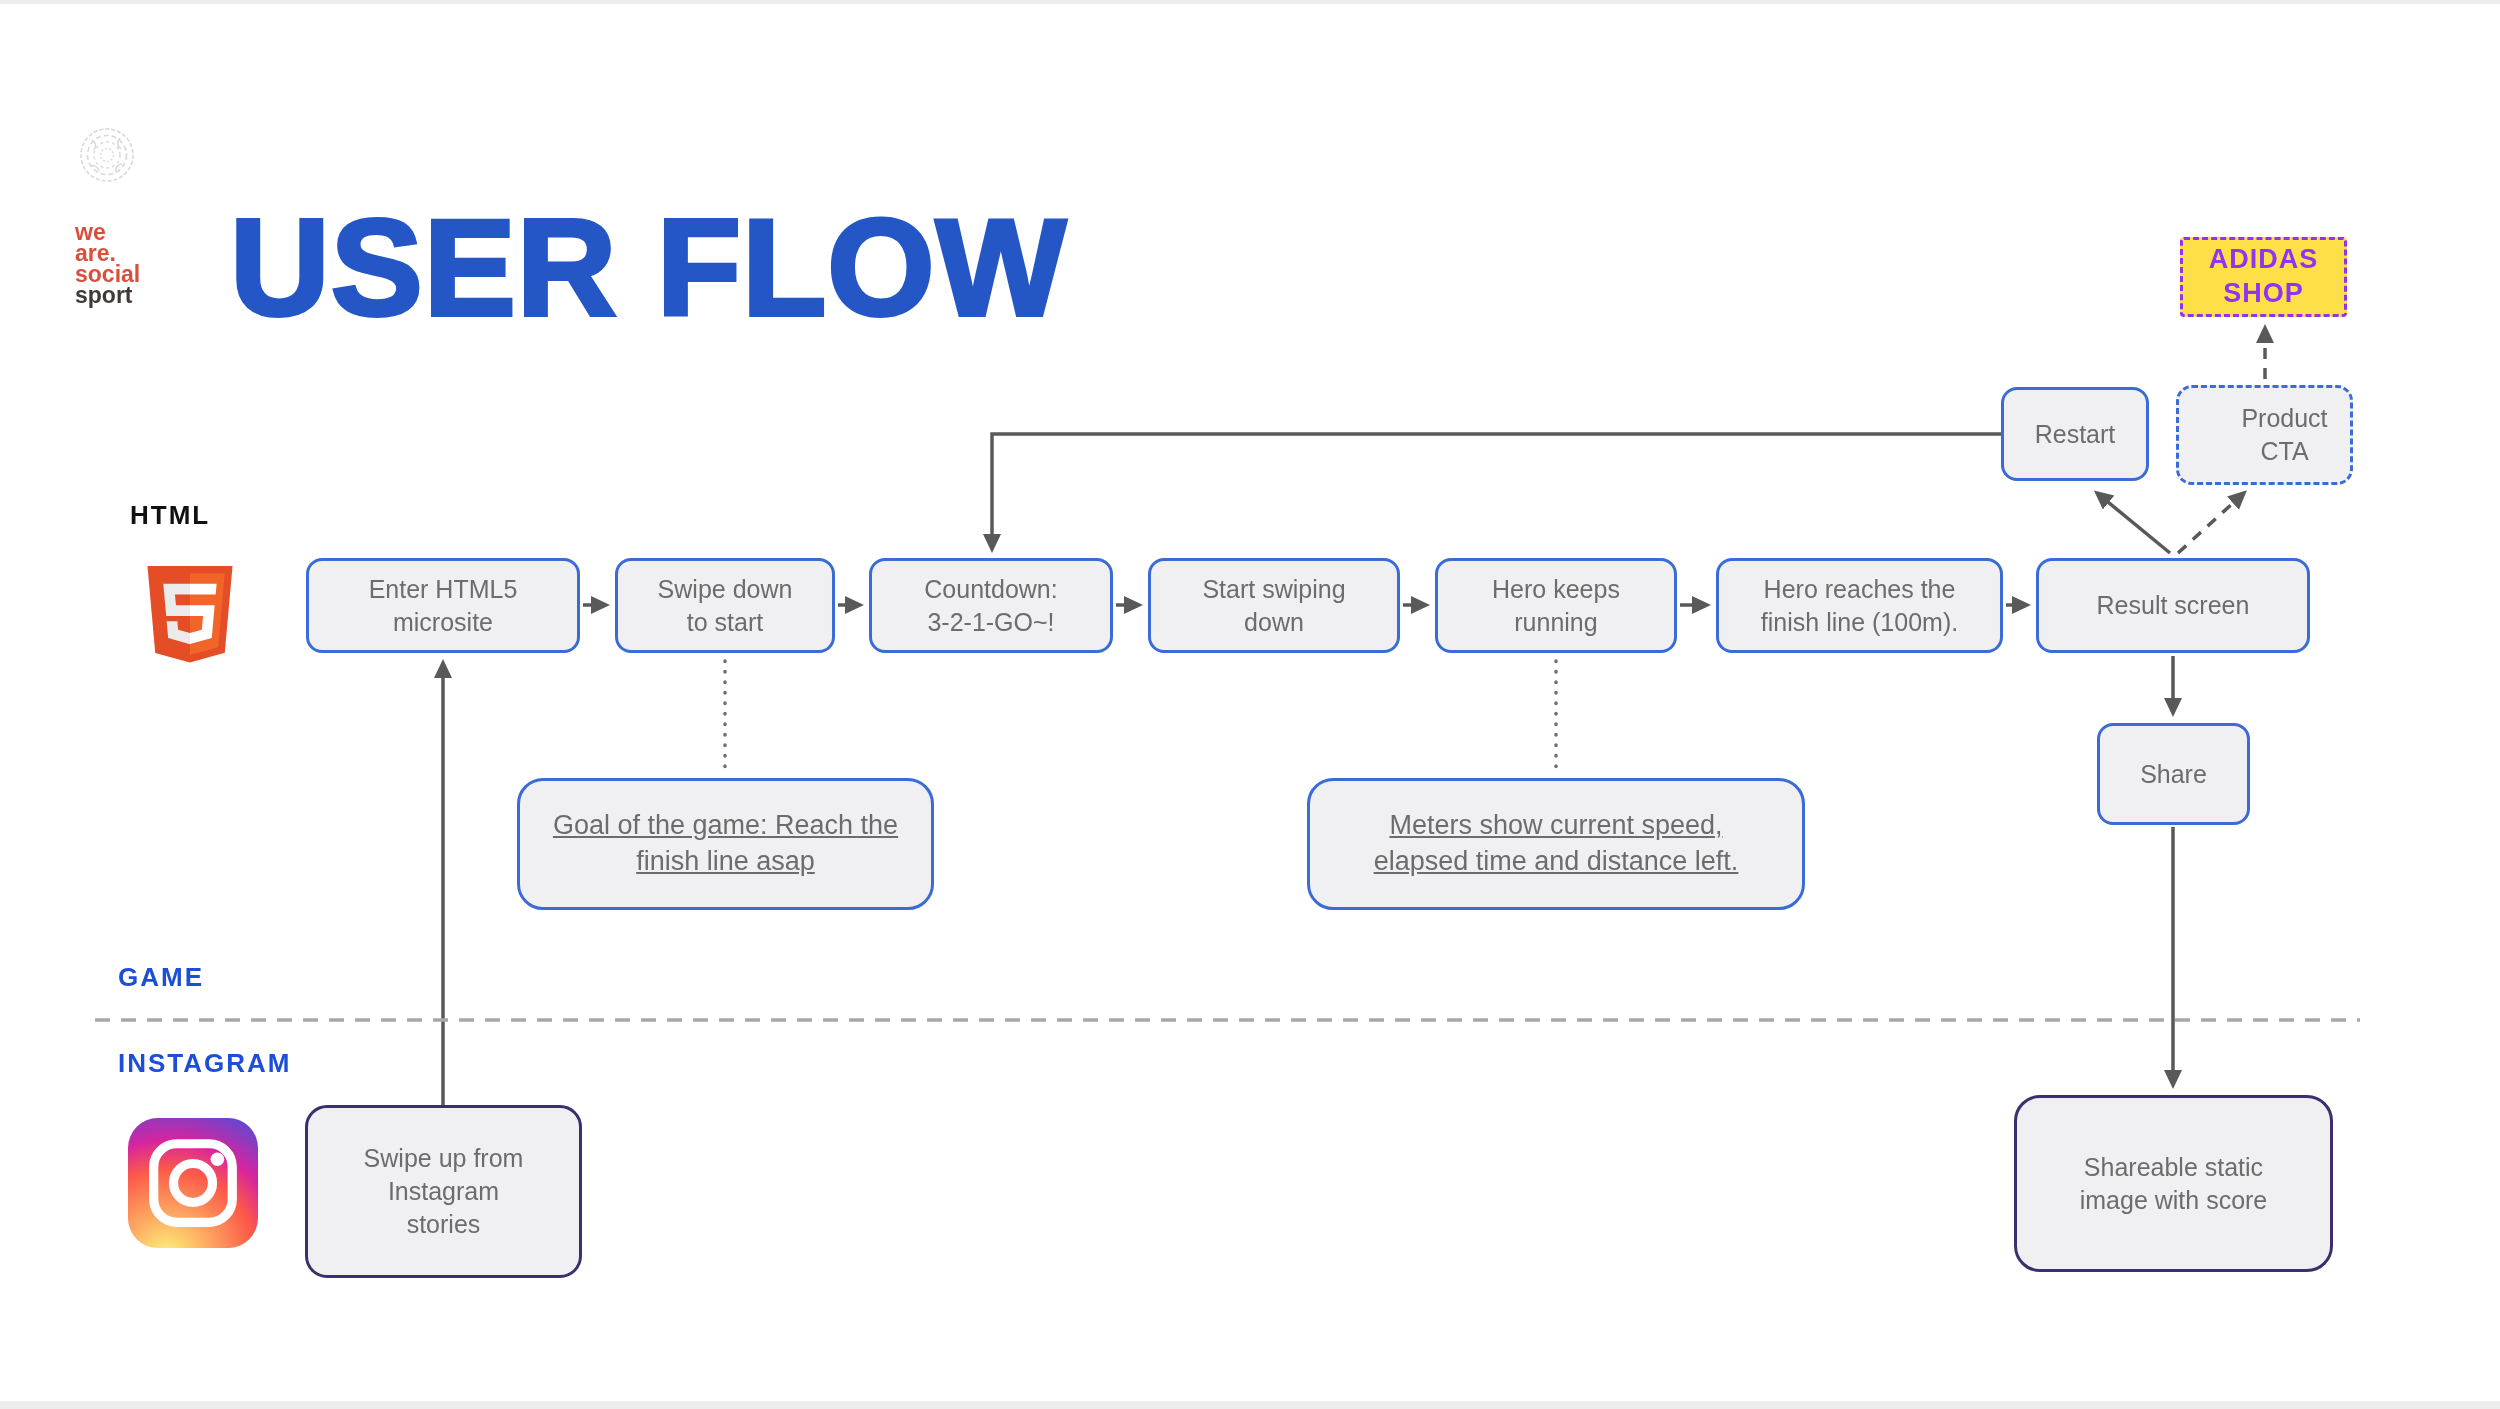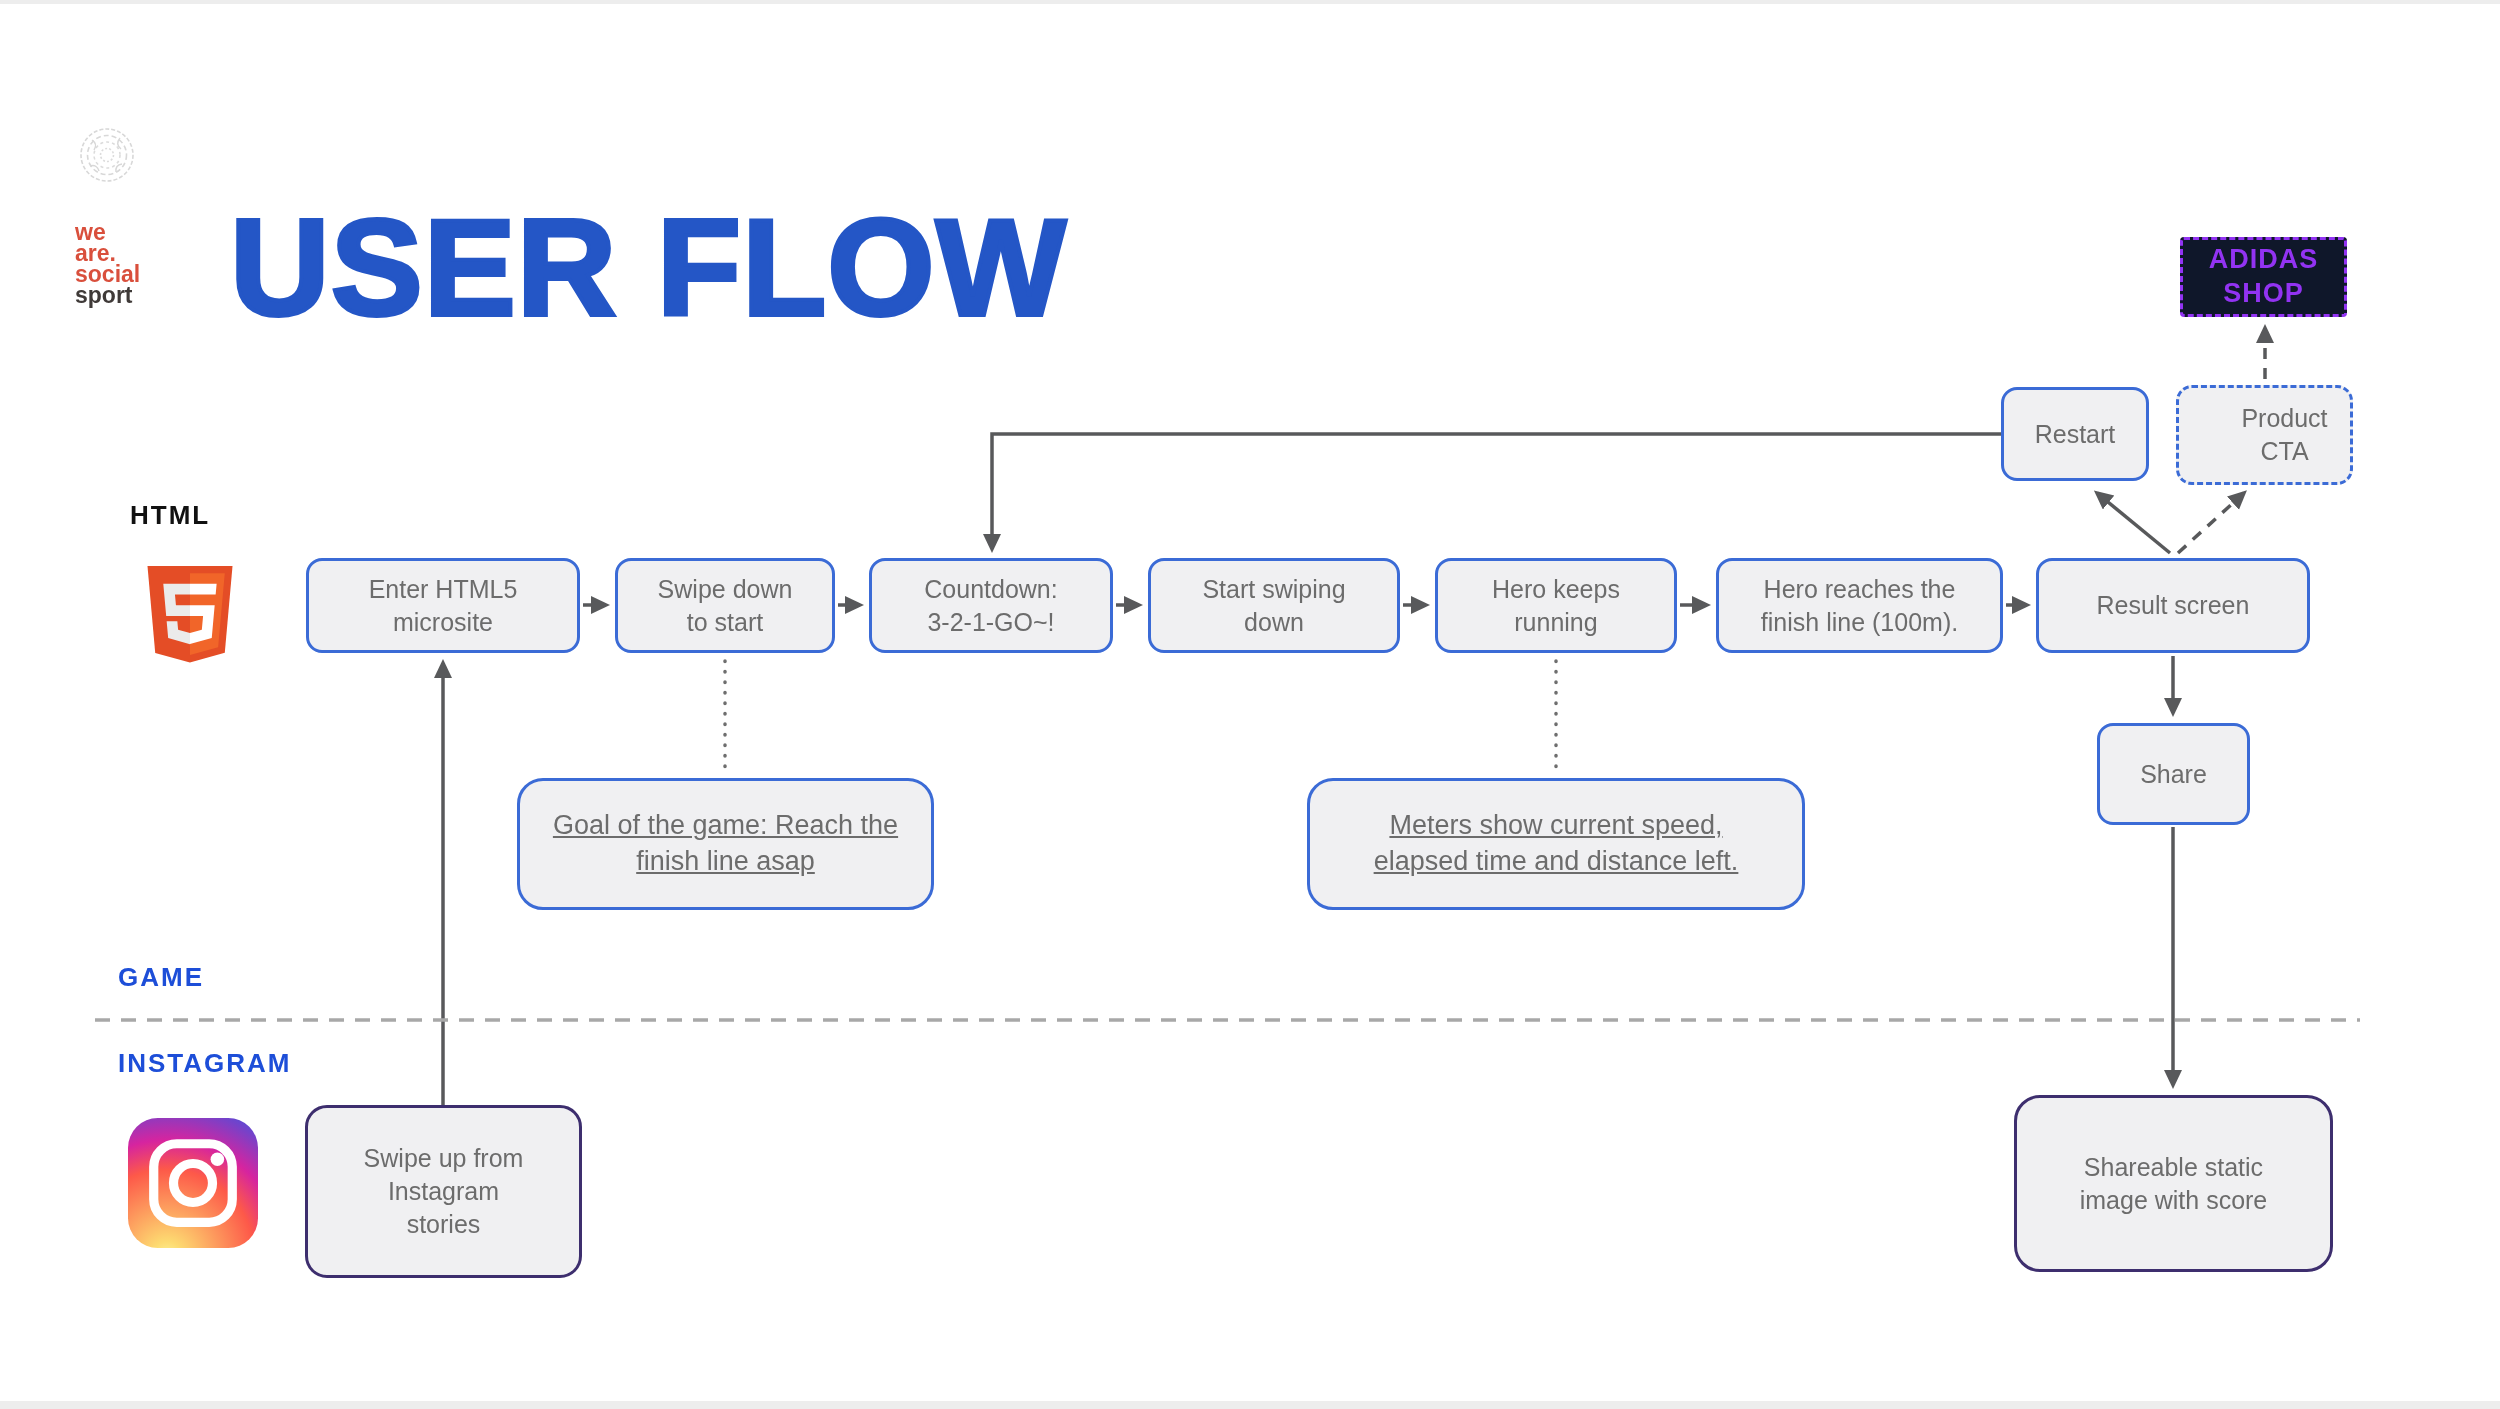--- a/index.html
+++ b/index.html
@@ -13,21 +13,21 @@
   .node{
     position:absolute;box-sizing:border-box;
     background:#f0f0f2;border:3px solid #3b6bd6;border-radius:16px;
     display:flex;align-items:center;justify-content:center;text-align:center;
     color:#6c6c6c;font-size:25px;line-height:1.32;white-space:pre-line;
   }
   .node.dashed-blue{border-style:dashed;}
   .node.indigo{border-color:#3d2e6e;border-radius:22px;text-align:center;}
   .node.annotation{border-radius:26px;font-size:27px;text-decoration:underline;}
   .node.adidas{
-    background:#0f172a;border:3px dashed #9233f2;border-radius:4px;
+    background:#fde047;border:3px dashed #9233f2;border-radius:4px;
     color:#9233f2;font-weight:bold;font-size:27px;letter-spacing:1px;line-height:1.25;
   }
   .page-title{
     position:absolute;left:190px;top:188px;
     font-size:138px;font-weight:bold;color:#2456c6;letter-spacing:1px;margin-left:40px;
     -webkit-text-stroke:4px #2456c6;
   }
   .brand{
     position:absolute;left:75px;top:222px;
     font-weight:bold;font-size:23px;line-height:21px;letter-spacing:0;

